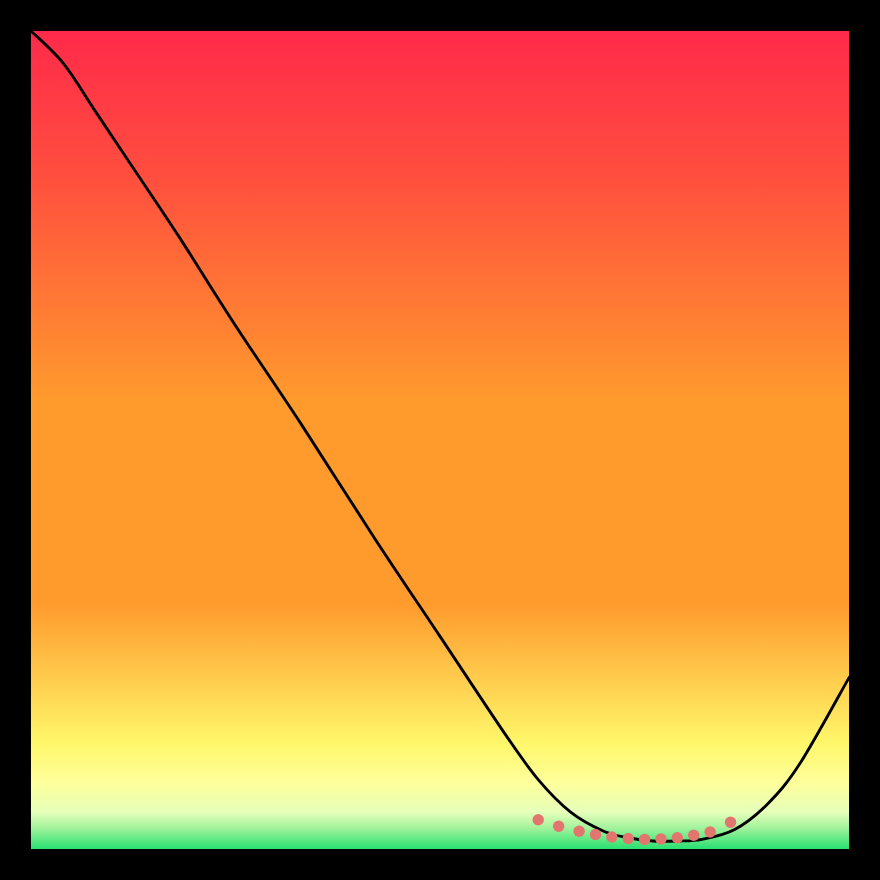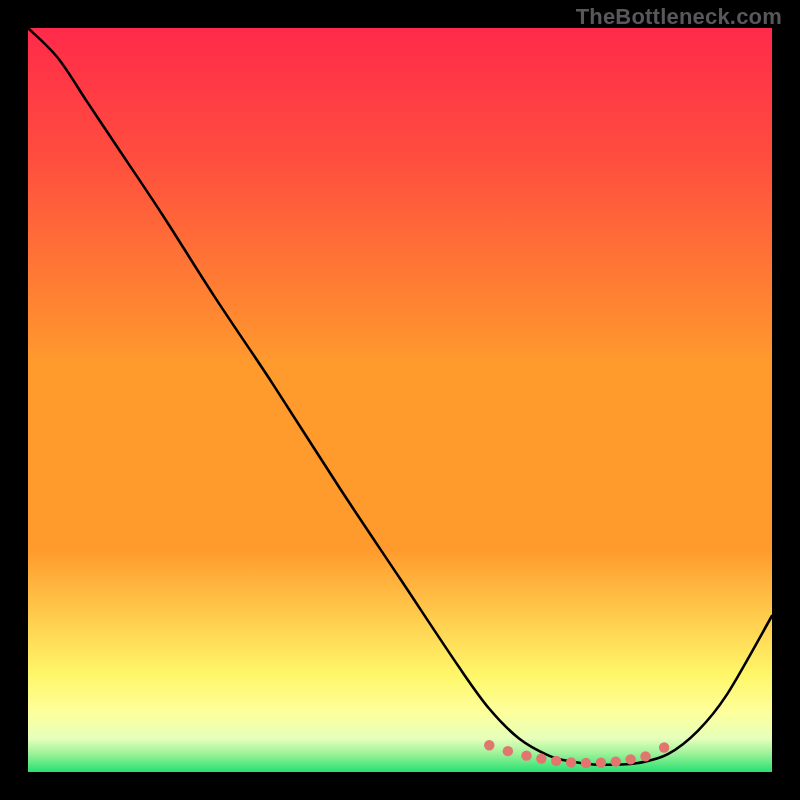--- a/index.html
+++ b/index.html
@@ -30,21 +30,20 @@
   .plot-area svg {
     display: block;
     width: 100%;
     height: 100%;
   }
 </style>
 </head>
 <body>
 
 <div class="frame">
-  <div class="watermark">TheBottleneck.com</div>
 
   <div class="plot-area">
     <svg id="chart-svg" viewBox="0 0 744 744" preserveAspectRatio="none">
       <defs>
         <linearGradient id="bg-grad" x1="0" y1="0" x2="0" y2="1">
           <stop id="g0" offset="0%" stop-color="#ff2a4a"></stop>
           <stop id="g1" offset="18%" stop-color="#ff4f3e"></stop>
           <stop id="g2" offset="45%" stop-color="#ff9a2d"></stop>
           <stop id="g3" offset="70%" stop-color="#ff9a2d"></stop>
           <stop id="g4" offset="87%" stop-color="#fff76a"></stop>

